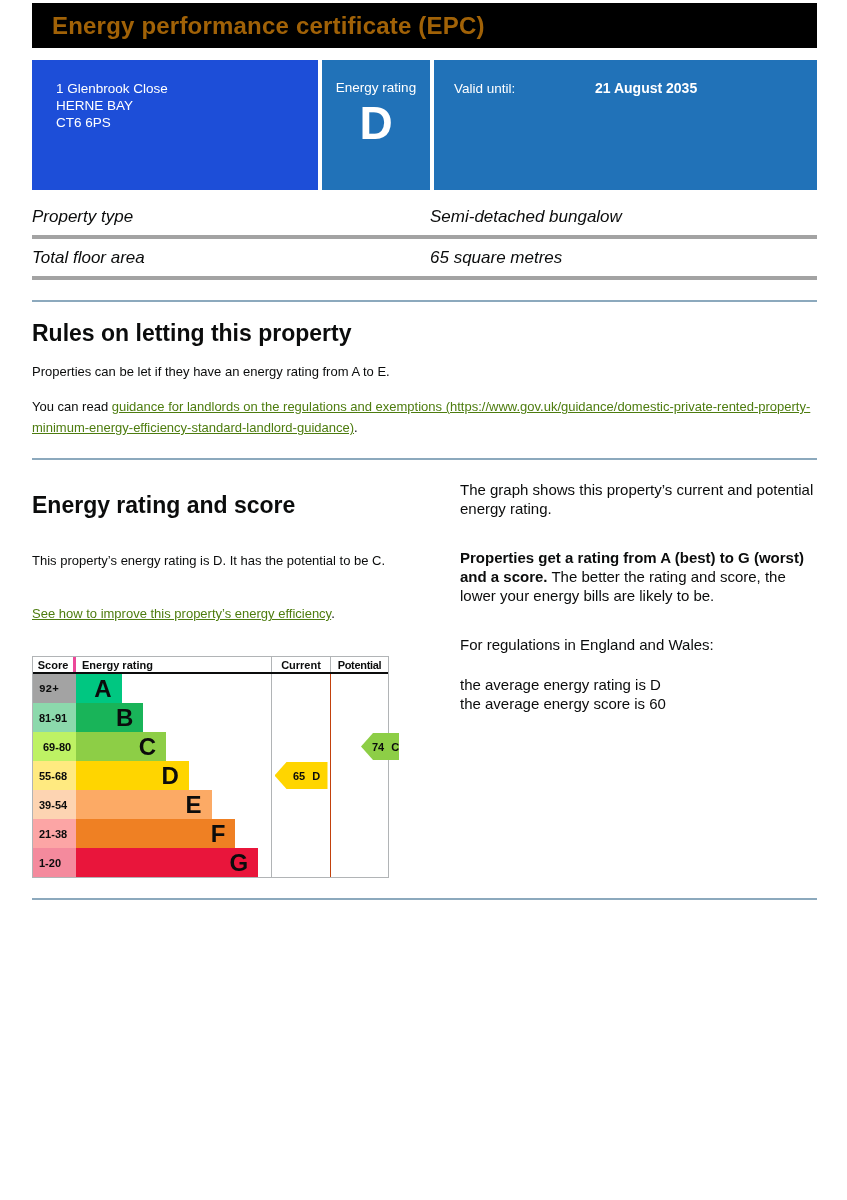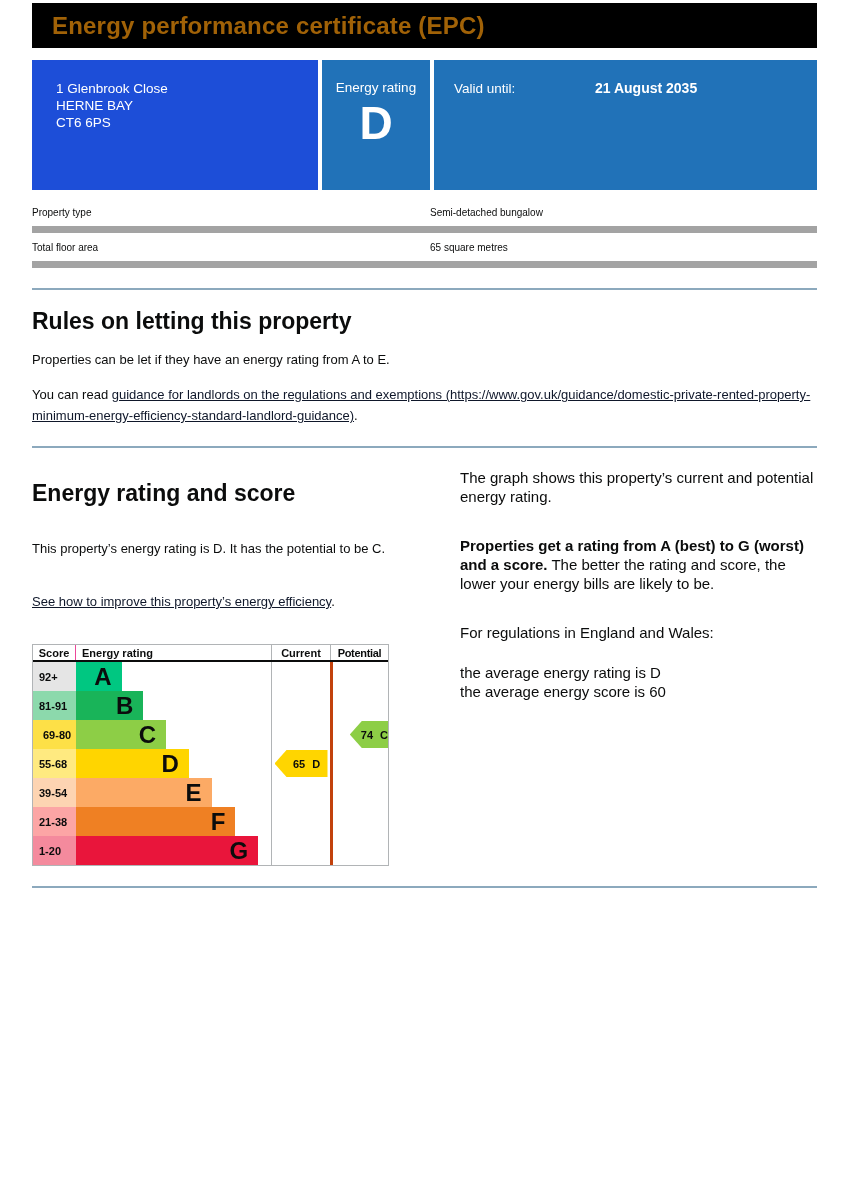--- a/index.html
+++ b/index.html
@@ -27,54 +27,54 @@
   .address-box { width: 286px; padding: 20px 10px 0 24px; font-size: 13.5px; line-height: 17px; }
   .rating-box { width: 108px; text-align: center; padding-top: 20px; font-size: 13.5px; }
   .rating-box .big-letter { font-size: 46px; font-weight: bold; line-height: 1; margin-top: 5px; }
   .stack { flex: 1; display: flex; flex-direction: column; gap: 4px; }
   .stack .bluebox { flex: 1; display: flex; padding: 20px 10px 0 20px; font-size: 13.5px; line-height: 17px; }
   .stack .lbl { width: 141px; flex: none; }
   .stack .val { font-weight: bold; font-size: 14px; }
 
   
   .prop-table { width: 100%; border-collapse: collapse; margin-top: 8px; }
-  .prop-table td { padding: 9px 0 8px 0; border-bottom: 7px solid #a3a3a3; font-size: 10px; }
+  .prop-table td { padding: 9px 0 8px 0; border-bottom: 4px solid #a3a3a3; font-size: 17px; font-style: italic; }
   .prop-table td.label { width: 398px; }
 
   
   .divider { border: none; border-top: 2px solid #8ca9bd; margin: 20px 0 0 0; }
 
   h2.section-heading { font-size: 23px; font-weight: bold; margin: 18px 0 0 0; }
   p.body-text { font-size: 13px; line-height: 21px; margin: 14px 0 0 0; }
-  a { color: #0f172a; text-decoration: underline; }
+  a { color: #4d7c0f; text-decoration: underline; }
 
   
   .two-col { display: grid; grid-template-columns: 428px 357px; margin-top: 16px; }
   .col-left p.body-text { max-width: 372px; }
   .col-left .p-rating { margin-top: 31px; }
   .col-left .p-link { margin-top: 32px; }
   .col-right p { font-size: 15px; line-height: 19px; margin: 30px 0 0 0; }
   .col-right p.first { margin-top: 4px; }
   .col-right p.averages { margin-top: 21px; }
 
   
   .epc-chart { width: 357px; margin-top: 32px; border: 1px solid #b1b4b6; background: #fff; }
   .epc-head { display: flex; height: 17px; border-bottom: 2px solid #0b0c0c; font-size: 11px; font-weight: bold; }
   .epc-head > div { display: flex; align-items: center; }
-  .h-score { width: 43px; justify-content: center; border-right: 1px solid #ec4899; }
+  .h-score { width: 43px; justify-content: center; border-right: 3px solid #ec4899; }
   .h-rating { flex: 1; padding-left: 6px; }
   .h-current { width: 59px; border-left: 1px solid #b1b4b6; justify-content: center; }
   .h-potential { width: 58px; border-left: 1px solid #b1b4b6; justify-content: center; letter-spacing: -0.3px; }
 
   .epc-row { display: flex; height: 29px; }
   .cell-score { width: 43px; font-size: 11px; font-weight: bold; display: flex; align-items: center; padding-left: 6px; }
   .cell-rating { flex: 1; }
   .band-bar { height: 100%; display: flex; align-items: center; justify-content: flex-end; padding-right: 10px; font-weight: bold; font-size: 24px; color: #0b0c0c; }
   .cell-current { width: 59px; border-left: 1px solid #b1b4b6; display: flex; align-items: center; justify-content: center; }
-  .cell-potential { width: 58px; border-left: 3px solid #c2410c; display: flex; align-items: center; justify-content: flex-end; padding-left: 30px; }
+  .cell-potential { width: 58px; border-left: 1px solid #c2410c; display: flex; align-items: center; justify-content: flex-start; padding-left: 30px; }
 
   .epc-arrow { height: 27px; display: flex; align-items: center; justify-content: center; gap: 7px; padding-left: 11px; font-size: 11px; font-weight: bold; color: #0b0c0c; clip-path: polygon(12px 0, 100% 0, 100% 100%, 12px 100%, 0 50%); }
   .arrow-current { width: 53px; }
   .arrow-potential { width: 50px; }
 </style>
 </head>
 <body>
 
 <div class="page">
 
@@ -129,37 +129,37 @@
       <p class="body-text p-rating">This property’s energy rating is D. It has the potential to be C.</p>
       <p class="body-text p-link"><a href="#">See how to improve this property’s energy efficiency</a><span>.</span></p>
       <div class="epc-chart" id="epc-chart">
           <div class="epc-head">
             <div class="h-score">Score</div>
             <div class="h-rating">Energy rating</div>
             <div class="h-current">Current</div>
             <div class="h-potential">Potential</div>
           </div>
           <div class="epc-row">
-            <div class="cell-score" style="background: #e5e5e5;">92+</div>
+            <div class="cell-score" style="background: #a3a3a3; font-family: Liberation Mono, monospace;">92+</div>
             <div class="cell-rating">
               <div class="band-bar" style="background: rgb(0, 199, 129); width: 23.4%;">A</div>
             </div>
             <div class="cell-current"></div>
             <div class="cell-potential"></div>
           </div>
           <div class="epc-row">
             <div class="cell-score" style="background: rgb(140, 217, 172);">81-91</div>
             <div class="cell-rating">
               <div class="band-bar" style="background: rgb(25, 180, 89); width: 34.5%;">B</div>
             </div>
             <div class="cell-current"></div>
             <div class="cell-potential"></div>
           </div>
           <div class="epc-row">
-            <div class="cell-score" style="background: #fde047; padding-left: 10px;">69-80</div>
+            <div class="cell-score" style="background: #bef264; padding-left: 10px;">69-80</div>
             <div class="cell-rating">
               <div class="band-bar" style="background: rgb(141, 206, 70); width: 46.2%;">C</div>
             </div>
             <div class="cell-current"></div>
             <div class="cell-potential">
               <div class="epc-arrow arrow-potential" style="background: rgb(141, 206, 70);">
                 <div class="">74</div>
                 <div class="">C</div>
               </div>
             </div>

